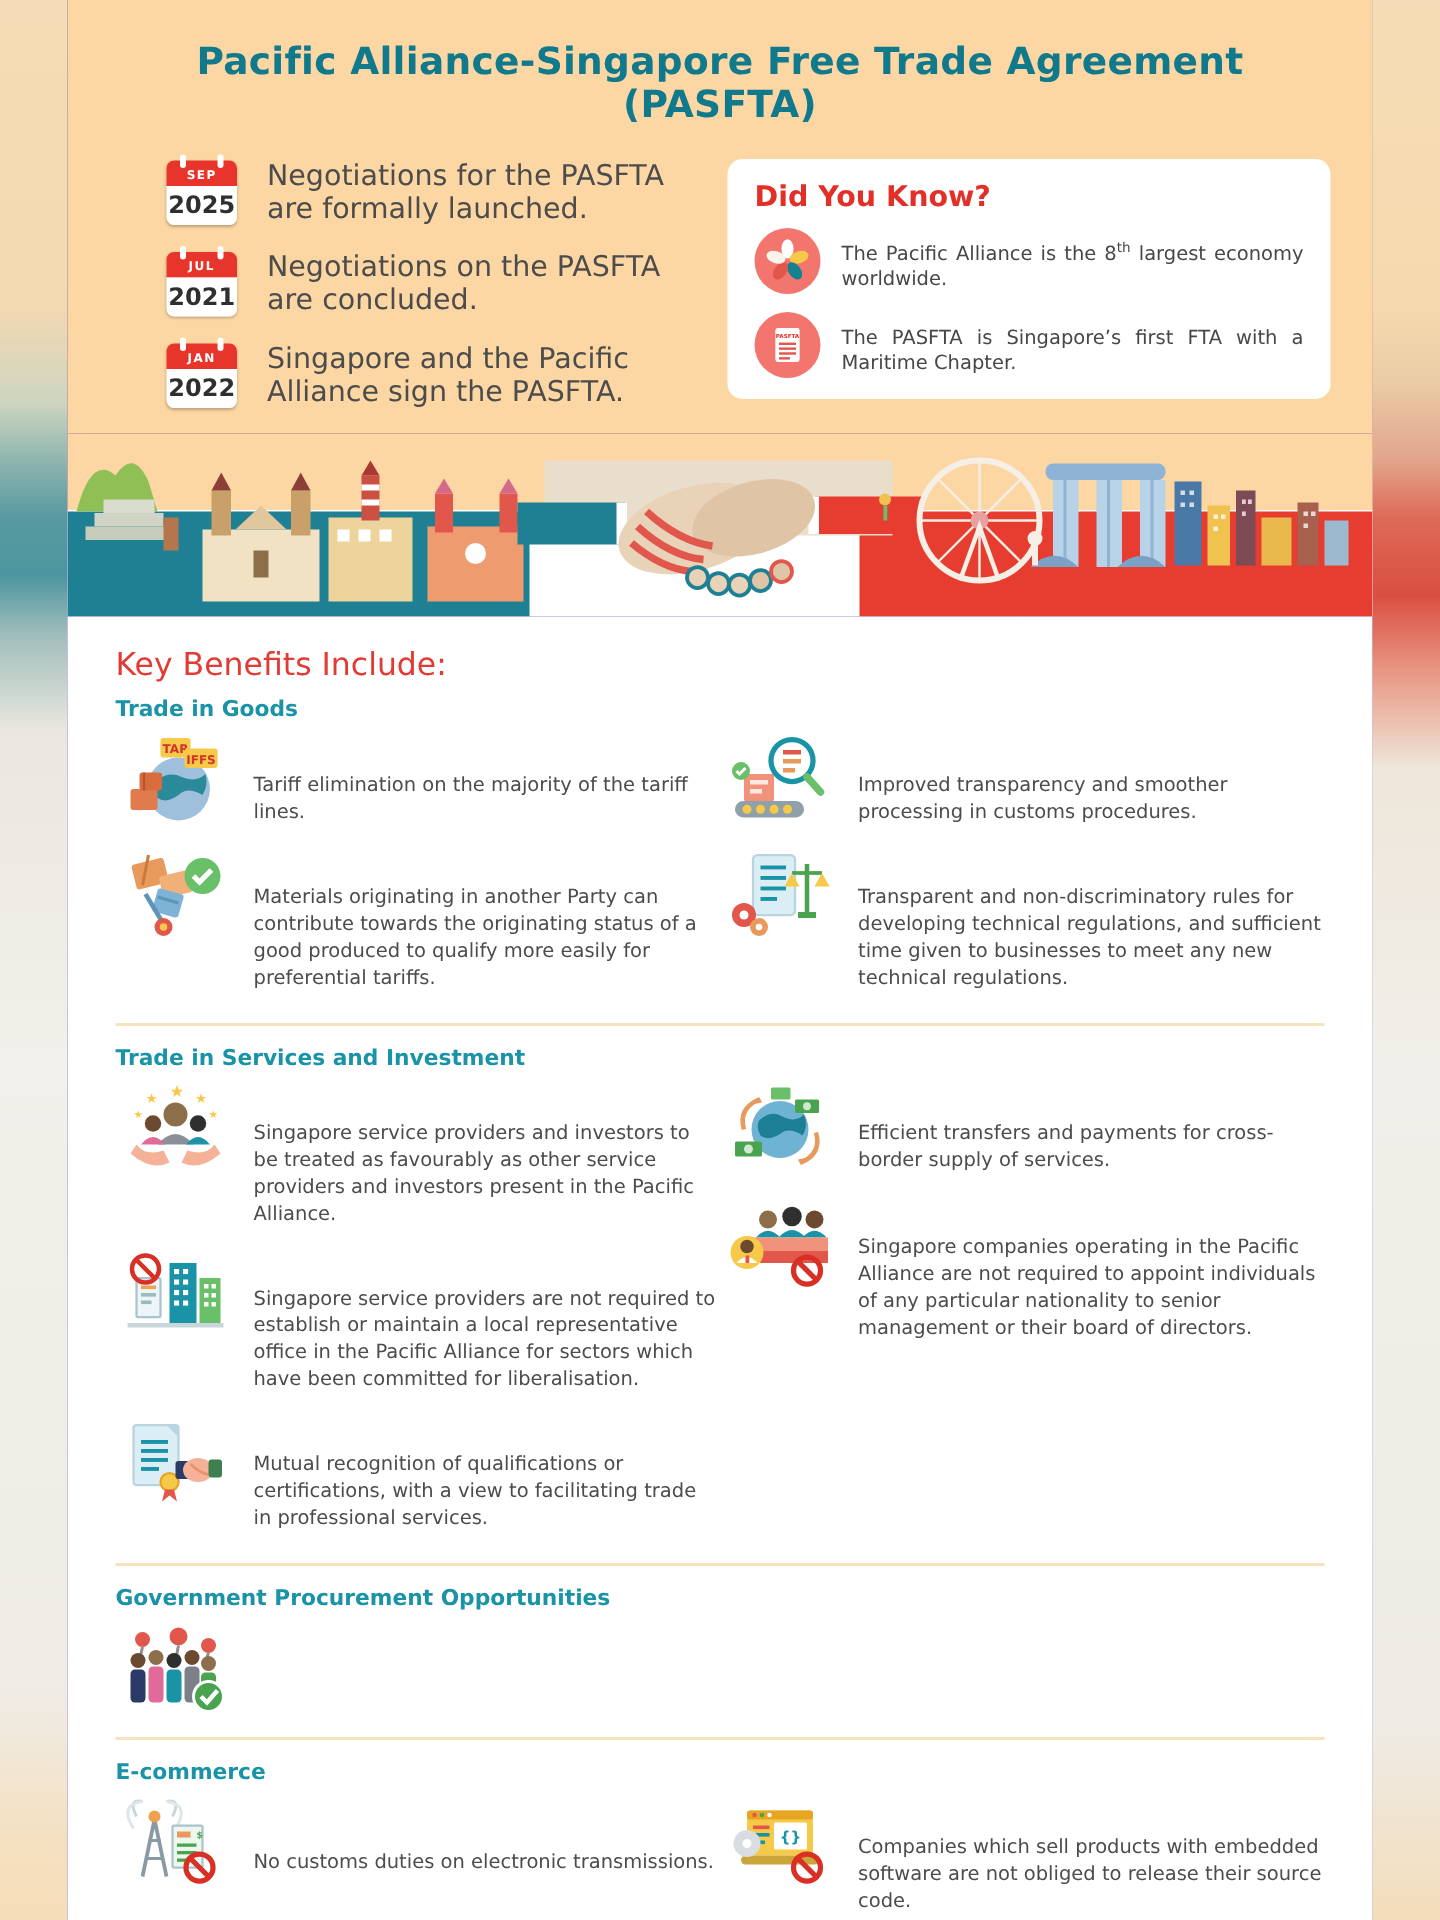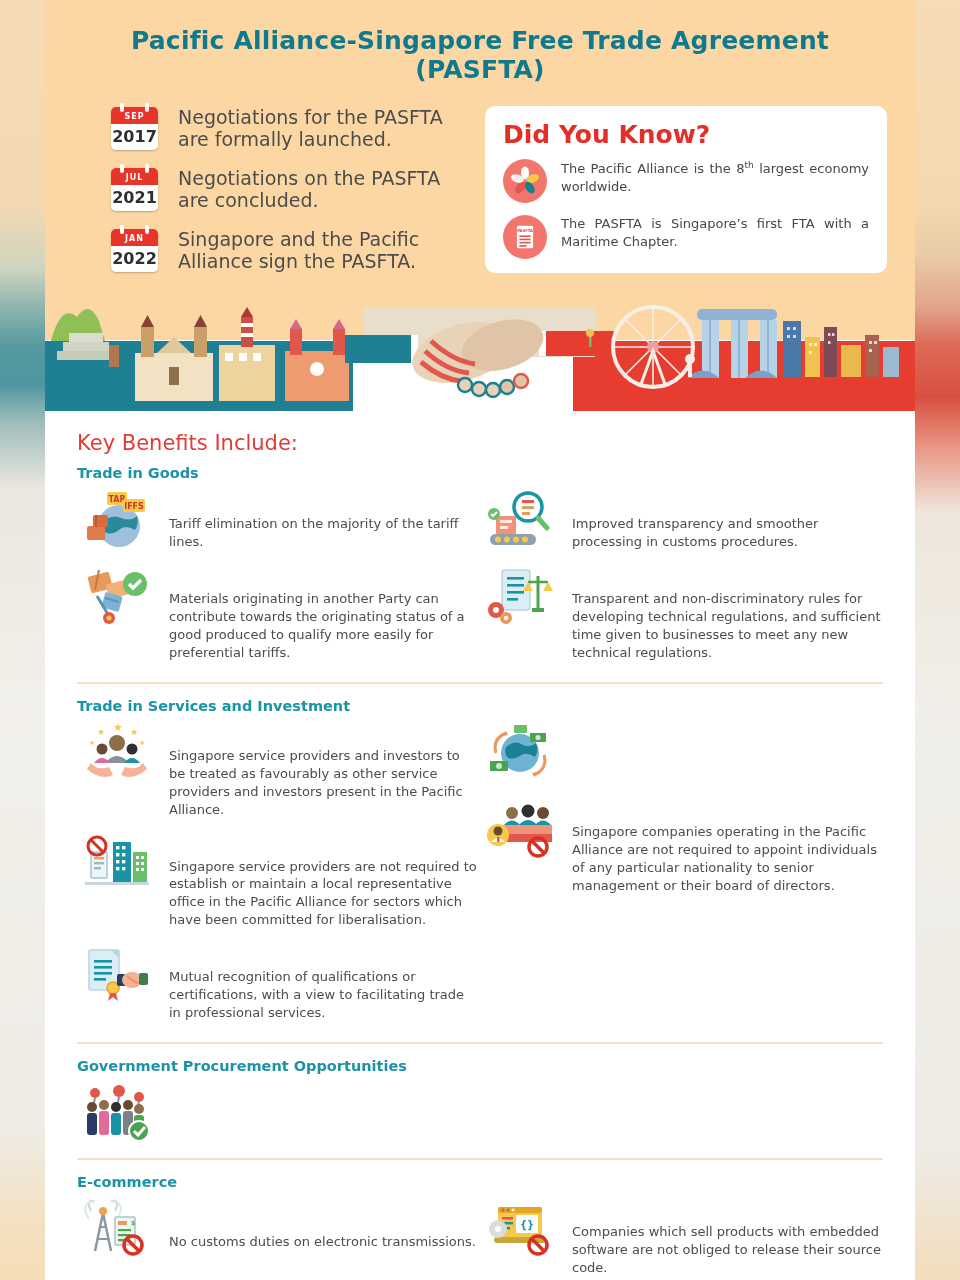--- a/index.html
+++ b/index.html
@@ -22,22 +22,22 @@
   .timeline { flex:1 1 auto; padding-left:10px; }
   .tl-row { display:flex; align-items:center; gap:20px; margin-bottom:17px;padding-left:28px; }
   .cal { width:47px; border-radius:5px; overflow:visible; position:relative; box-shadow:0 1px 2px rgba(0,0,0,.25); flex:0 0 47px; }
   .cal::before,.cal::after { content:""; position:absolute; top:-4px; width:4px; height:9px; background:#fff; border-radius:2px; }
   .cal::before { left:9px; } .cal::after { right:9px; }
   .cal-top { background:#e8352c; color:#fff; font-size:8px; font-weight:bold; letter-spacing:1px; text-align:center; padding:5px 0 3px; border-radius:5px 5px 0 0; }
   .cal-year { background:#fff; color:#2f2f2f; font-size:16px; font-weight:bold; text-align:center; padding:3px 0 4px; border-radius:0 0 5px 5px; }
   .tl-text { font-size:19px; color:#4c4c4c; }
 
   .dyk { width:402px; flex:0 0 402px; background:#fff; border-radius:10px; padding:14px 18px 12px; }
-  .dyk-title { color:#e22f28; font-size:25px; font-weight:bold; margin-bottom:10px; }
-  .fact { display:flex; gap:14px; align-items:flex-start; margin-bottom:12px; }
+  .dyk-title { color:#e22f28; font-size:19px; font-weight:bold; margin-bottom:10px; }
+  .fact { display:flex; gap:14px; align-items:flex-end; margin-bottom:12px; }
   .fact-circle { width:44px; height:44px; flex:0 0 44px; border-radius:50%; background:#f2766e; display:flex; align-items:center; justify-content:center; }
   .fact-text { font-size:13px; color:#474747; line-height:1.35; text-align:justify; }
   .fact-text sup { font-size:9px; }
 
   
   .band { height:122px; position:relative; background:linear-gradient(180deg,#fcd7a4 0%,#fcd7a4 42%,#ffffff 42%,#ffffff 100%); flex:0 0 122px; }
   .band svg { position:absolute; left:0; top:0; }
 
   
   .body { flex:1 1 auto; background:#fff; padding:14px 32px 0; }
@@ -59,21 +59,21 @@
 
   <div class="poster">
 
     <div class="top">
       <div class="title">Pacific Alliance-Singapore Free Trade Agreement (PASFTA)</div>
       <div class="top-row">
         <div class="timeline">
           <div class="tl-row">
             <div class="cal">
               <div class="cal-top">SEP</div>
-              <div class="cal-year">2017</div>
+              <div class="cal-year">2025</div>
             </div>
             <div class="tl-text">Negotiations for the PASFTA are formally launched.</div>
           </div>
           <div class="tl-row">
             <div class="cal">
               <div class="cal-top">JUL</div>
               <div class="cal-year">2021</div>
             </div>
             <div class="tl-text">Negotiations on the PASFTA are concluded.</div>
           </div>
@@ -398,20 +398,21 @@
                   <circle cx="52" cy="14.5" r="2.6" fill="#cfe8cf"></circle>
                 <rect x="4" y="38" width="18" height="10" rx="1" fill="#4aa34e"></rect>
                   <circle cx="13" cy="43" r="3" fill="#cfe8cf"></circle>
                 <rect x="28" y="2" width="13" height="8" rx="1" fill="#6abf69"></rect>
                 <path d="M10 30 q-4 -14 10 -20" stroke="#e8995c" stroke-width="3" fill="none"></path>
                 <path d="M20 8 l2 4 l-5 1 z" fill="#e8995c"></path>
                 <path d="M58 32 q4 14 -10 20" stroke="#e8995c" stroke-width="3" fill="none"></path>
                 <path d="M48 54 l-2 -4 l5 -1 z" fill="#e8995c"></path>
               </svg>
             </span>
+            <p class="btext">Efficient transfers and payments for cross-border supply of services.</p>
           </div>
           <div class="bitem">
             <span class="bicon">
               <svg width="68" height="60" viewBox="0 0 68 60">
                 <circle cx="26" cy="14" r="6" fill="#8c6f4a"></circle>
                   <path d="M18 26 q8 -9 16 0 z" fill="#1a93a7"></path>
                 <circle cx="42" cy="12" r="6.5" fill="#2f2f2f"></circle>
                   <path d="M33 26 q9 -10 18 0 z" fill="#1a93a7"></path>
                 <circle cx="57" cy="14" r="6" fill="#6b4a2f"></circle>
                   <path d="M49 26 q8 -9 16 0 z" fill="#1a93a7"></path>

